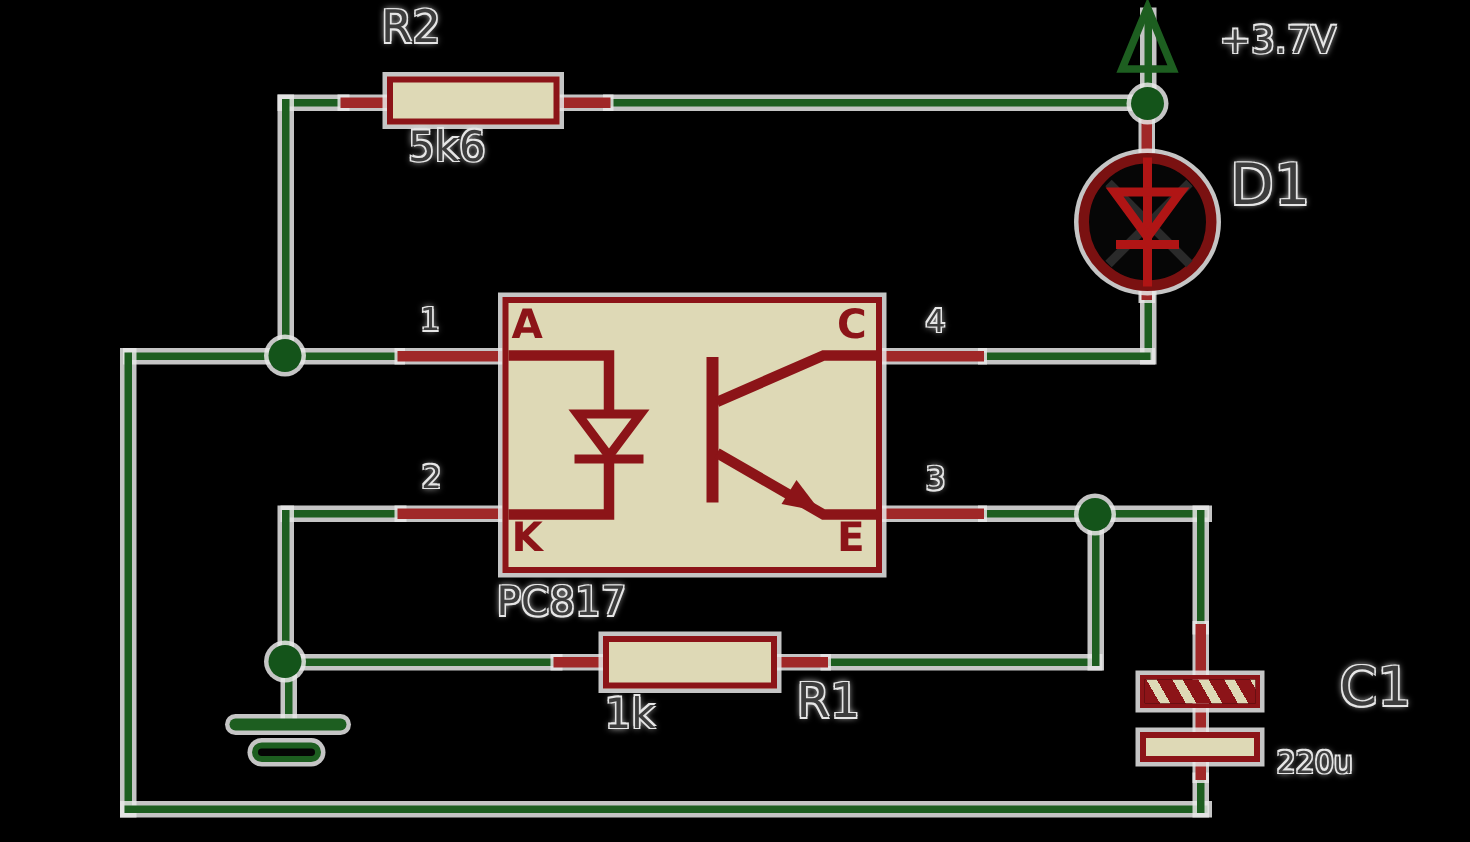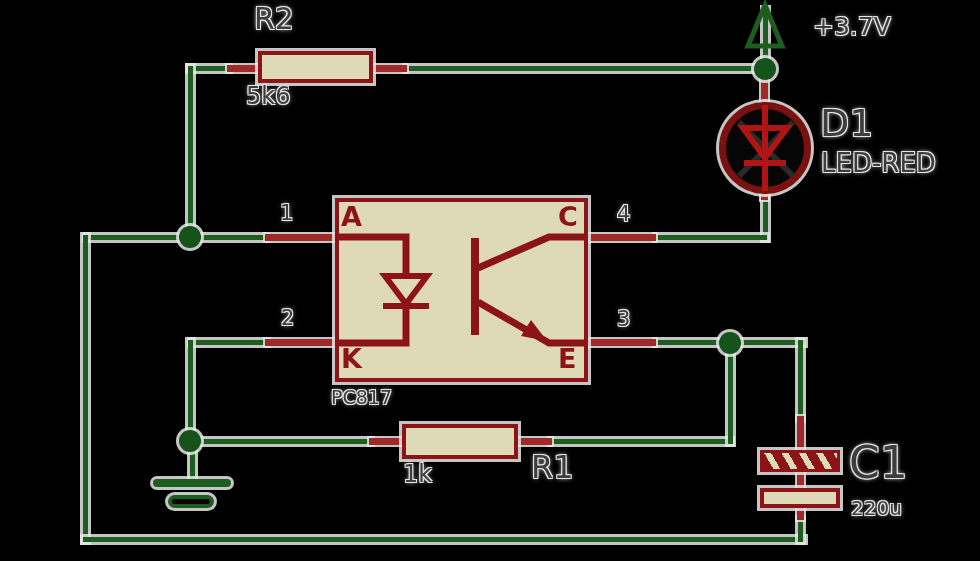--- a/index.html
+++ b/index.html
@@ -94,52 +94,51 @@
 
   <div class="ledcircle" style="left:719px;top:102px"></div>
   <svg style="left:719px;top:102px" width="92" height="92" viewBox="0 0 92 92">
     <line x1="20" y1="20" x2="74" y2="74" stroke="#2a2a2a" stroke-width="6"></line>
     <line x1="74" y1="20" x2="20" y2="74" stroke="#2a2a2a" stroke-width="6"></line>
     <line x1="46" y1="3" x2="46" y2="89" stroke="#b01515" stroke-width="6"></line>
     <polygon points="24,26 68,26 46,56" fill="none" stroke="#b01515" stroke-width="6"></polygon>
     <line x1="25" y1="61" x2="67" y2="61" stroke="#b01515" stroke-width="6"></line>
   </svg>
   <span class="lbl" style="left:820px;top:104px;font-size:38px">D1</span>
-  <span class="lbl" style="left:821px;top:150px;font-size:26px">LED-RED</span>
 
   <div class="comp-body" style="left:258px;top:51px;width:115px;height:32px"></div>
   <span class="lbl" style="left:254px;top:4px;font-size:30px">R2</span>
-  <span class="lbl" style="left:246px;top:84px;font-size:24px">5k6</span>
+  <span class="lbl" style="left:272px;top:84px;font-size:28px">5k6</span>
 
   <div class="comp-body" style="left:335px;top:198px;width:253px;height:184px"></div>
   <svg style="left:335px;top:198px" width="253" height="184" viewBox="0 0 253 184">
     <path d="M 4 39 H 71 V 78" fill="none" stroke="#8c1418" stroke-width="7"></path>
     <polygon points="50,78 92,78 71,106" fill="none" stroke="#8c1418" stroke-width="6"></polygon>
     <line x1="48" y1="108" x2="94" y2="108" stroke="#8c1418" stroke-width="6"></line>
     <path d="M 71 108 V 145 H 4" fill="none" stroke="#8c1418" stroke-width="7"></path>
     <line x1="140" y1="40" x2="140" y2="137" stroke="#8c1418" stroke-width="8"></line>
     <path d="M 249 39 H 214 L 143 70" fill="none" stroke="#8c1418" stroke-width="7"></path>
     <path d="M 143 104 L 214 145 H 249" fill="none" stroke="#8c1418" stroke-width="7"></path>
     <polygon points="212,143 186,138 196,122" fill="#8c1418"></polygon>
   </svg>
   <span class="pinletter" style="left:341px;top:203px;font-size:27px">A</span>
   <span class="pinletter" style="left:558px;top:203px;font-size:27px">C</span>
   <span class="pinletter" style="left:341px;top:345px;font-size:27px">K</span>
   <span class="pinletter" style="left:558px;top:345px;font-size:27px">E</span>
   <span class="lbl" style="left:280px;top:203px;font-size:21px">1</span>
   <span class="lbl" style="left:281px;top:308px;font-size:21px">2</span>
   <span class="lbl" style="left:617px;top:204px;font-size:21px">4</span>
   <span class="lbl" style="left:617px;top:309px;font-size:21px">3</span>
-  <span class="lbl" style="left:331px;top:388px;font-size:19px">PC817</span>
+  <span class="lbl" style="left:331px;top:388px;font-size:27px">PC817</span>
 
   <div class="comp-body" style="left:402px;top:424px;width:116px;height:35px"></div>
-  <span class="lbl" style="left:403px;top:462px;font-size:24px">1k</span>
+  <span class="lbl" style="left:403px;top:462px;font-size:28px">1k</span>
   <span class="lbl" style="left:531px;top:451px;font-size:32px">R1</span>
 
   <div class="capplate-hatch" style="left:760px;top:450px;width:80px;height:22px"></div>
   <div class="capplate-plain" style="left:760px;top:488px;width:80px;height:20px"></div>
-  <span class="lbl" style="left:849px;top:441px;font-size:44px">C1</span>
+  <span class="lbl" style="left:893px;top:441px;font-size:36px">C1</span>
   <span class="lbl" style="left:851px;top:498px;font-size:20px">220u</span>
 
   <div class="gndbar1" style="left:153px;top:479px;width:78px;height:8px"></div>
   <div class="gndbar2" style="left:168px;top:495px;width:46px;height:13px"></div>
 
 </div>
 
 </body></html>

